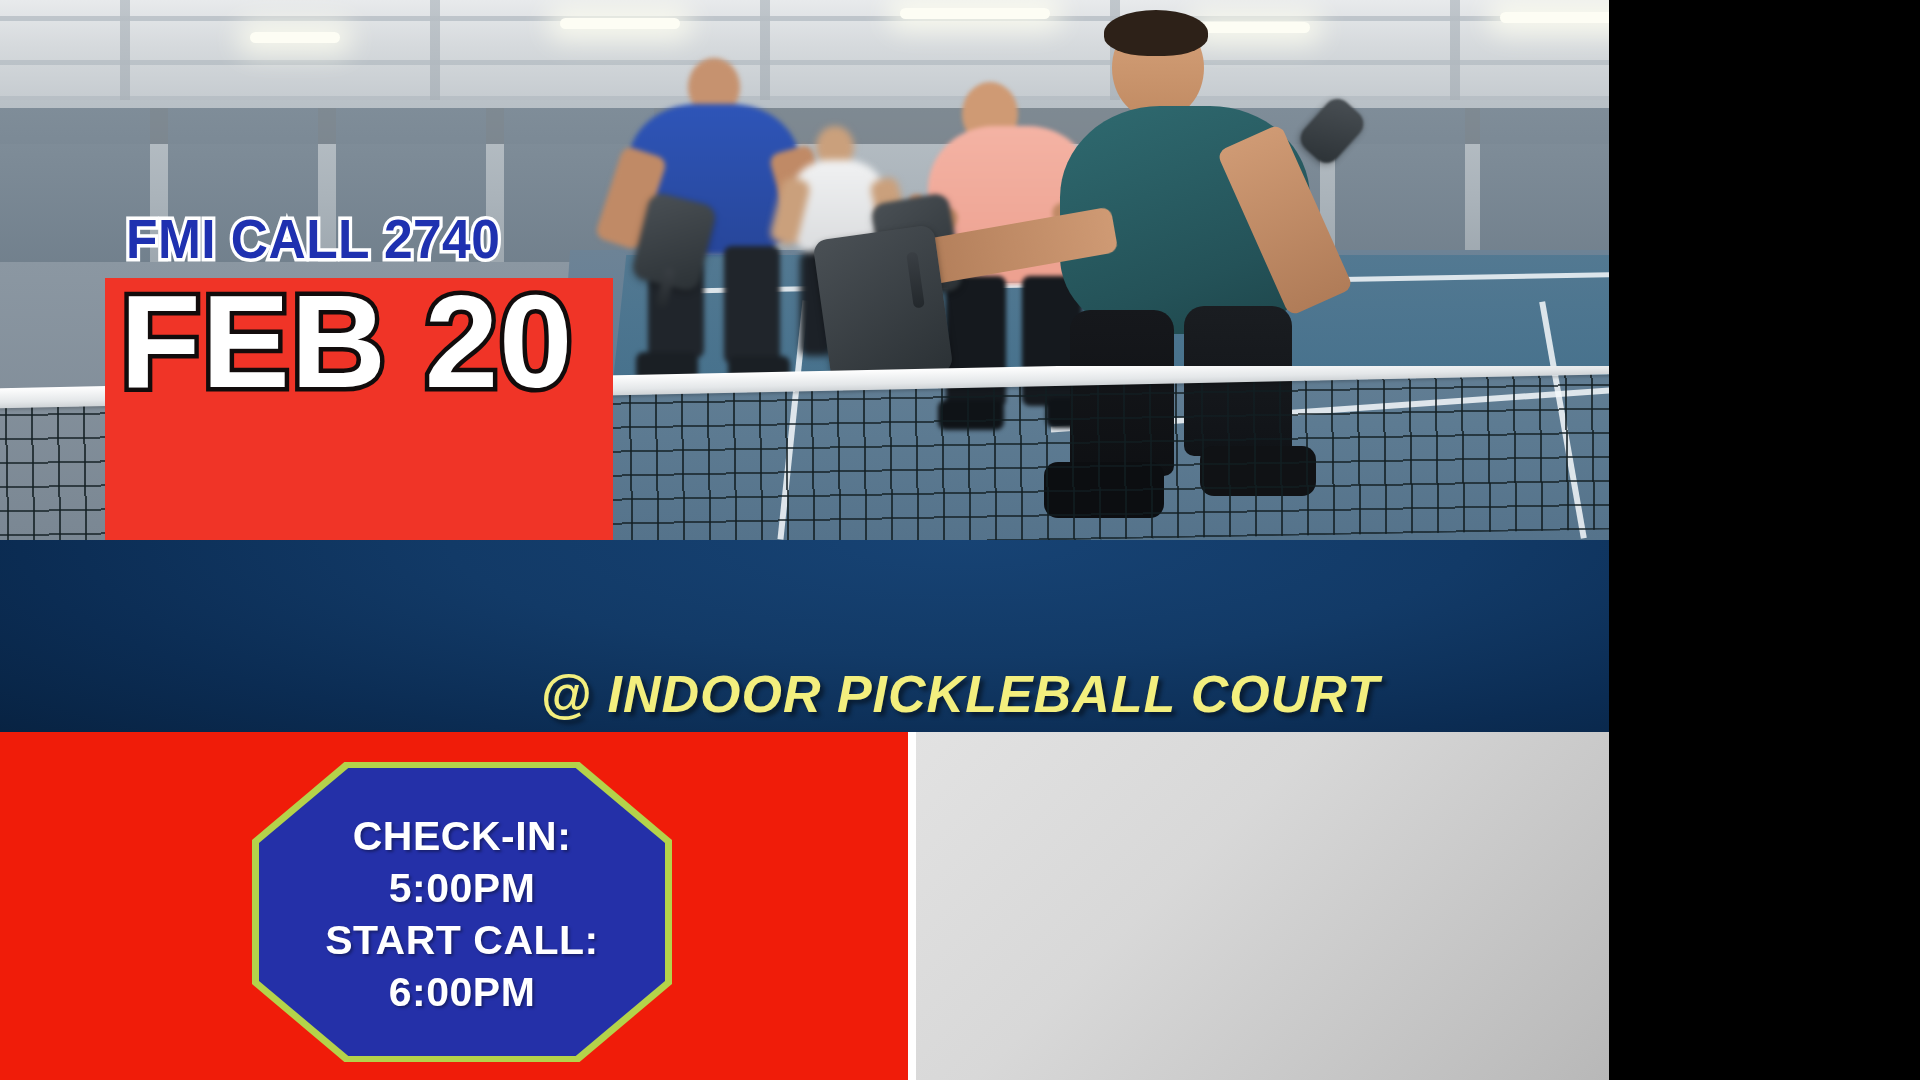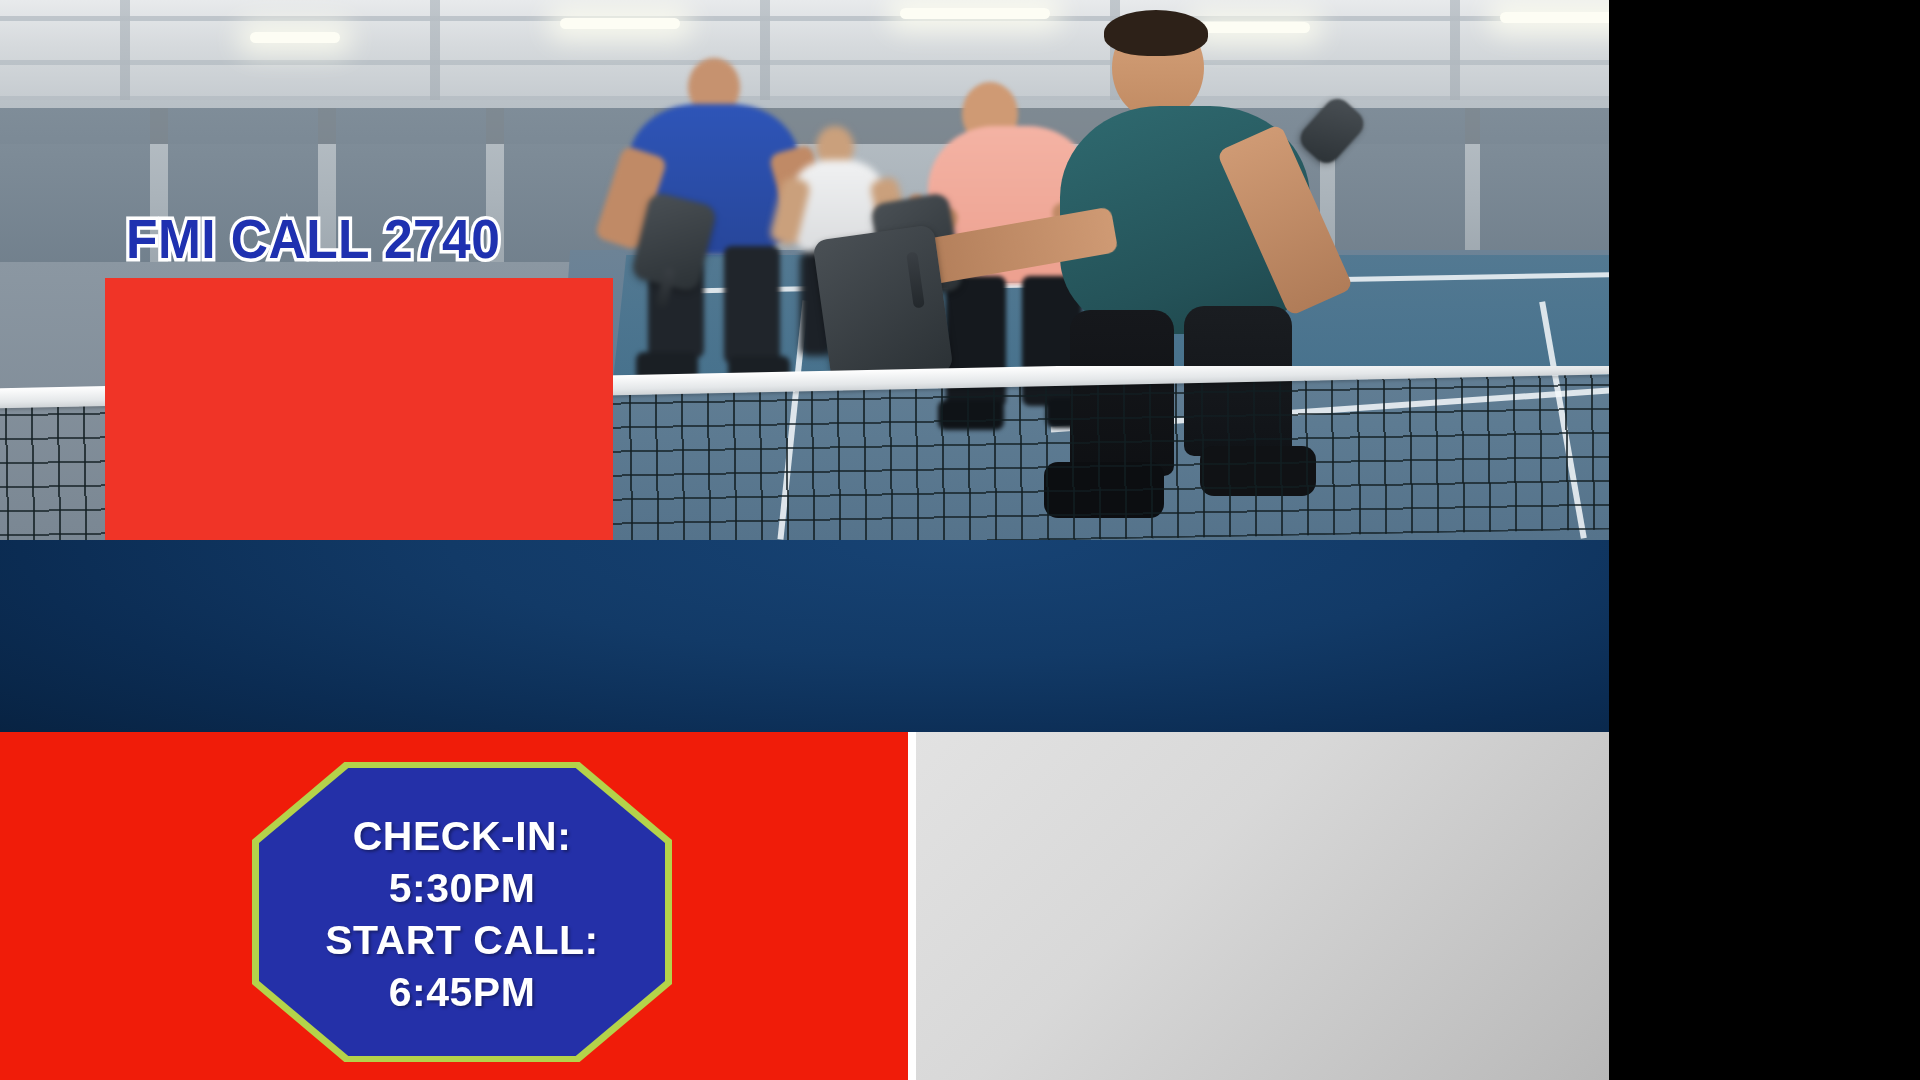--- a/index.html
+++ b/index.html
@@ -368,31 +368,33 @@
 
     <div id="net">
       <div class="post"></div>
       <div class="mesh"></div>
       <div class="tape"></div>
     </div>
   </div>
 
   <div id="ribbon"></div>
   <div id="fmi-call">FMI CALL 2740</div>
+  <div id="feb-date">FEB 20</div>
 
   <div id="navy"></div>
+  <div id="sub-title">@ INDOOR PICKLEBALL COURT</div>
 
   <div id="bottom">
     <div id="red-left">
       <div id="octagon">
         <div id="octagon-inner">
           <div class="oct-line">CHECK-IN:</div>
-          <div class="oct-line">5:30PM</div>
+          <div class="oct-line">5:00PM</div>
           <div class="oct-line">START CALL:</div>
-          <div class="oct-line">6:45PM</div>
+          <div class="oct-line">6:00PM</div>
         </div>
       </div>
     </div>
 
     <div id="divider"></div>
 
     <div id="gray-right">
       <div id="purple-text">Open Doubles, Double Elimination Tournament</div>
       <div id="black-text">Register for FREE at the Denich Fitness Center by 19 February 2026.</div>
       <div id="blue-text">OPEN TO THE ENTIRE COMMUNITY!</div>

